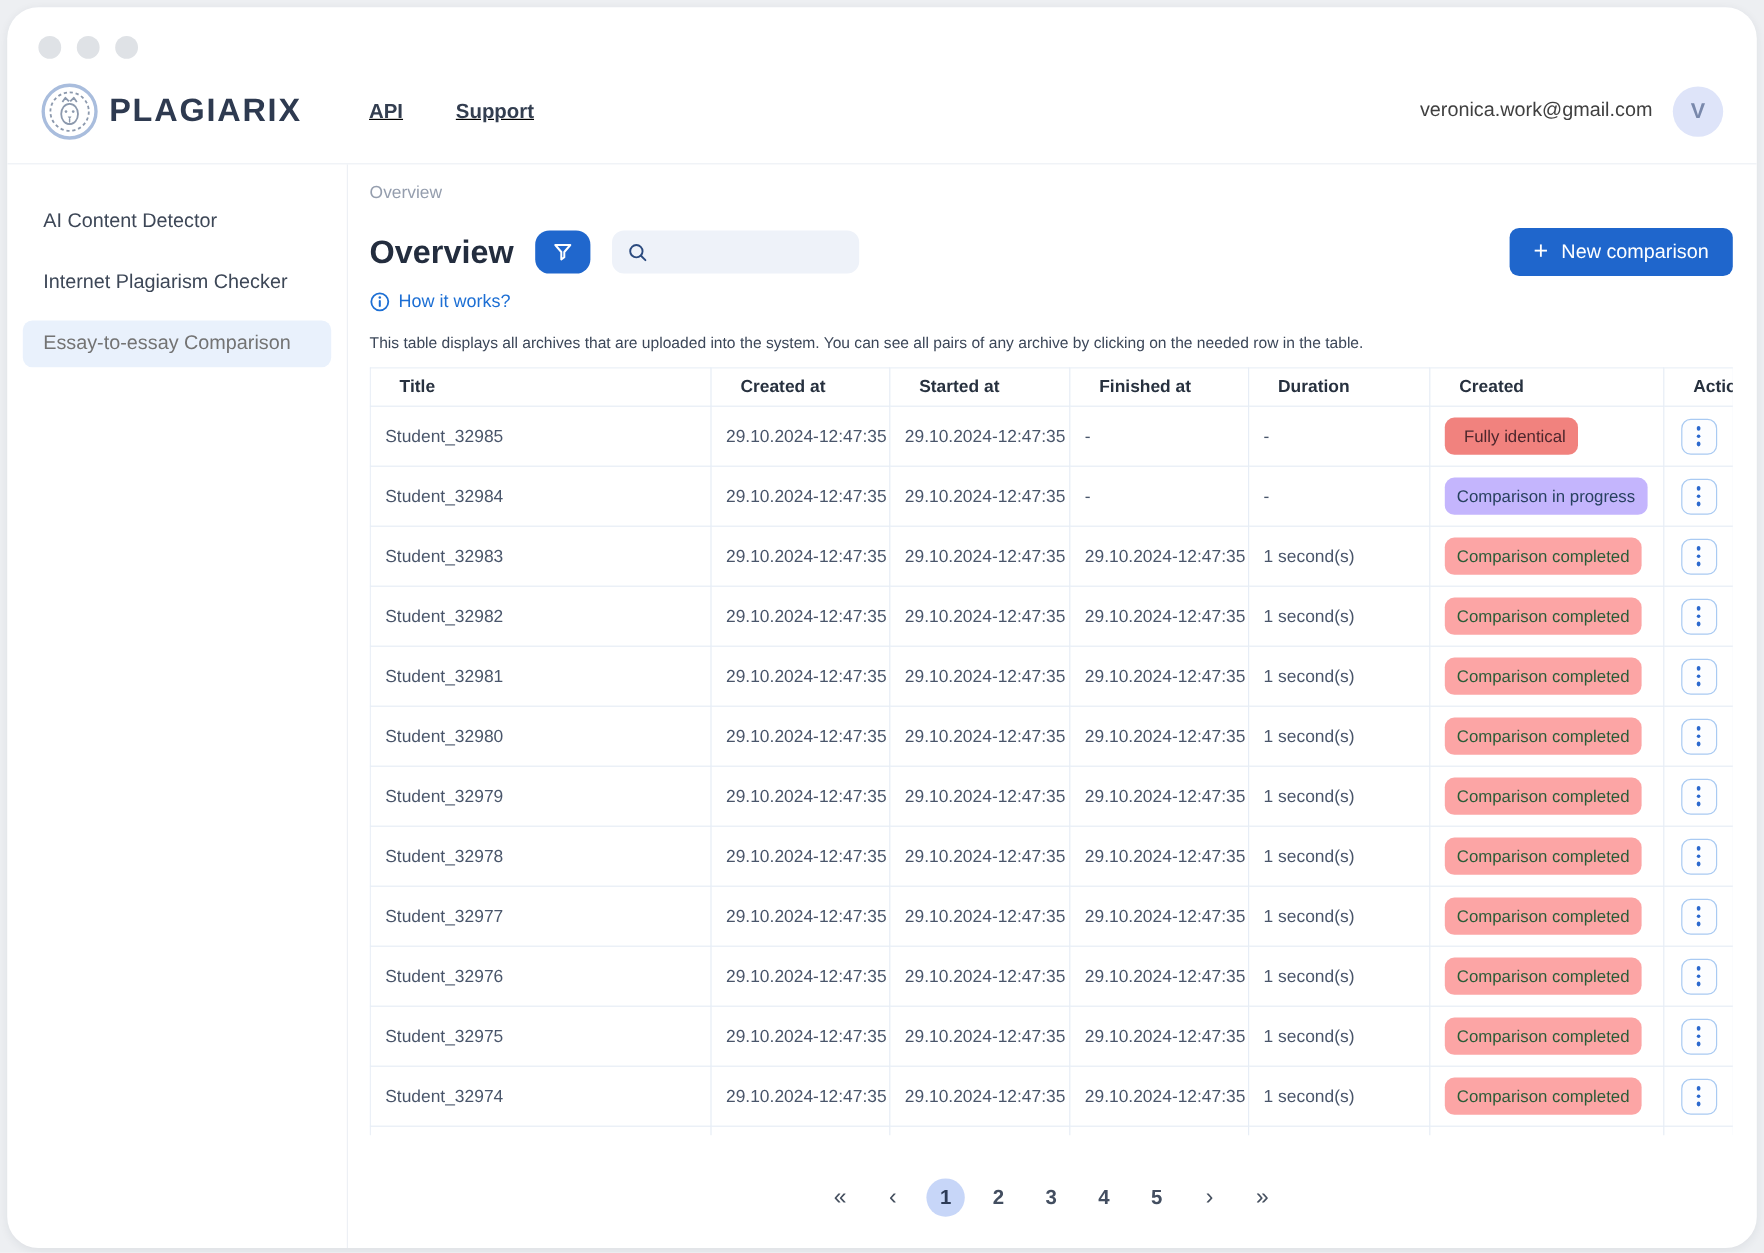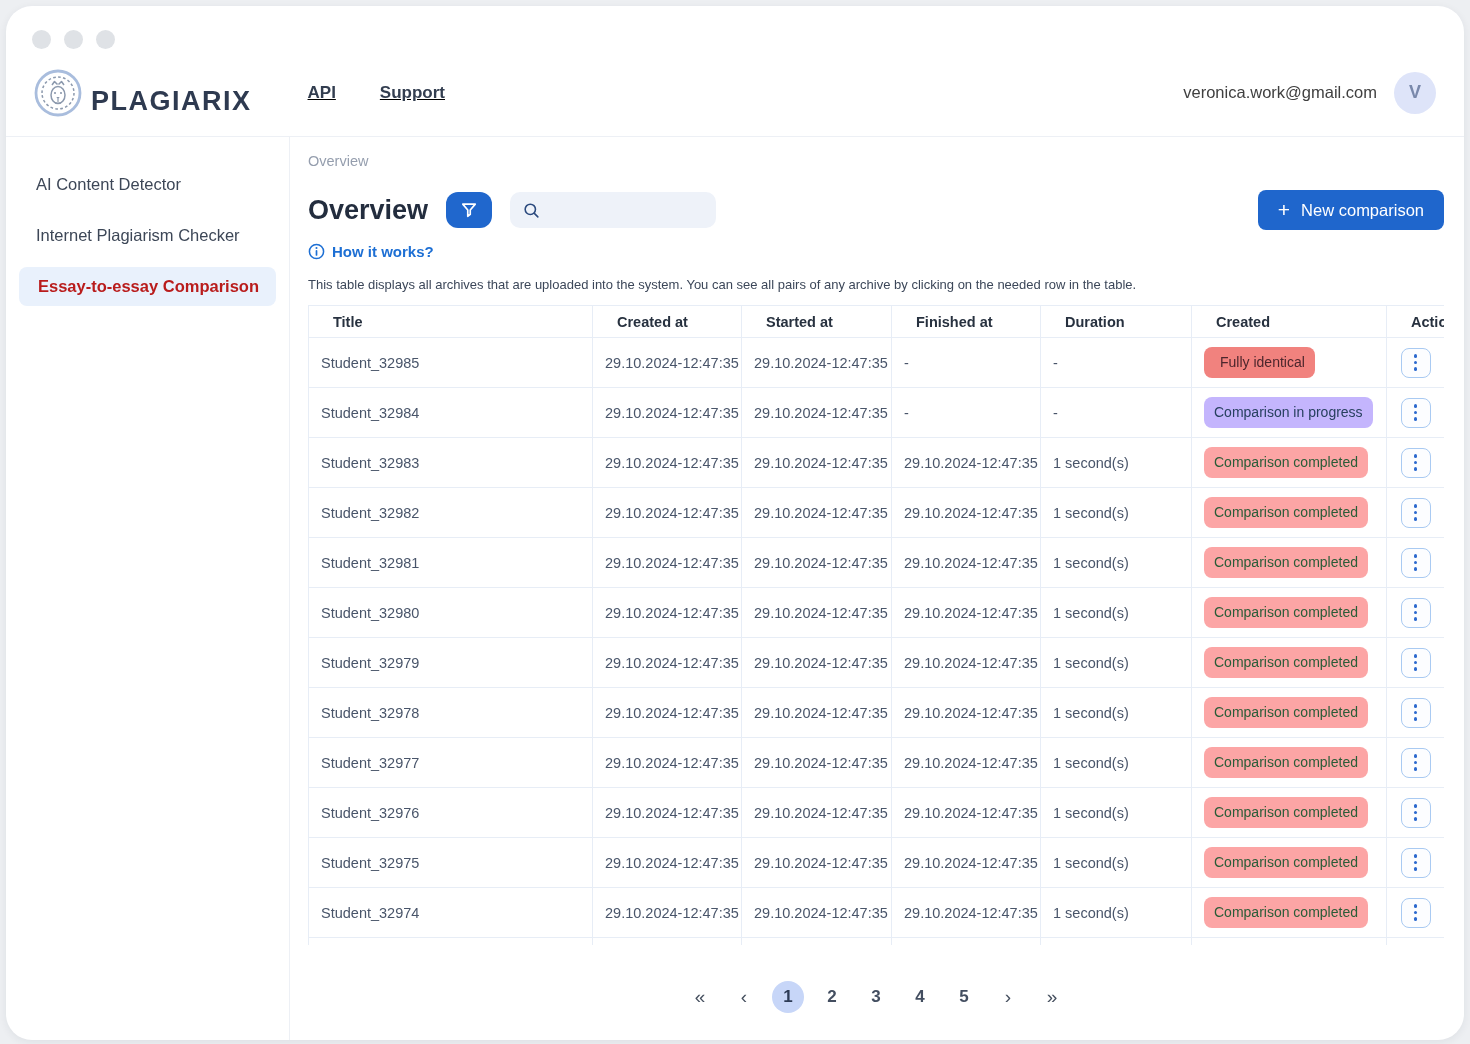--- a/index.html
+++ b/index.html
@@ -25,21 +25,21 @@
   .dot { width: 19px; height: 19px; border-radius: 50%; background: #dfe2e6; }
 
   
   .app-header {
     height: 88px;
     display: flex; align-items: center;
     padding: 0 28px;
     border-bottom: 1px solid #edf0f5;
     flex: 0 0 auto;
   }
-  .brand { display: flex; align-items: flex-end; gap: 9px; }
+  .brand { display: flex; align-items: center; gap: 9px; }
   .brand-emblem { width: 48px; height: 48px; display: block; }
   .brand-name {
     font-size: 27px; font-weight: 800; letter-spacing: 1.5px;
     color: #2e3a50;
   }
   .topnav { display: flex; gap: 44px; margin-left: 56px; text-decoration: underline; }
   .topnav-item { font-size: 17px; font-weight: 600; color: #333e50; cursor: pointer; }
   .header-right { margin-left: auto; display: flex; align-items: center; gap: 17px; }
   .user-email { font-size: 16.5px; font-weight: 400; color: #404040; }
   .avatar {
@@ -56,21 +56,21 @@
     width: 284px; flex: 0 0 284px;
     border-right: 1px solid #edf0f5;
     padding: 28px 13px 0 13px;
   }
   .side-item {
     padding: 10px 17px; margin-bottom: 12px;
     font-size: 16.5px; color: #3d4757;
     border-radius: 8px; cursor: pointer;
     white-space: nowrap;
   }
-  .side-item.active { background: #e9f1fc; color: #b91c1c; font-weight: 700; text-align: right; }
+  .side-item.active { background: #e9f1fc; color: #737373; font-weight: 400; }
 
   .content { flex: 1 1 auto; padding: 16px 20px 0 18px; min-width: 0; }
   .breadcrumb { font-size: 14.5px; color: #959eae; margin-bottom: 21px; }
   .title-row { display: flex; align-items: center; gap: 18px; }
   .page-title { font-size: 27px; font-weight: 800; color: #232d3e; }
   .filter-btn {
     width: 46px; height: 36px; border-radius: 12px;
     background: #2067cd; border: none; cursor: pointer;
     display: flex; align-items: center; justify-content: center;
   }
@@ -90,21 +90,21 @@
     height: 40px; padding: 0 20px;
     background: #1f66cc; border: none; border-radius: 8px;
     color: #ffffff; font-size: 16.5px; font-family: inherit;
     display: flex; align-items: center; gap: 11px;
     cursor: pointer;
   }
   .new-cmp-btn .plus { font-size: 21px; font-weight: 400; line-height: 1; margin-top: -2px; }
   .how-row {
     display: inline-flex; align-items: center; gap: 7px;
     margin-top: 13px; cursor: pointer;
-    color: #1d6fd4; font-size: 15px; font-weight: 700;
+    color: #1d6fd4; font-size: 15px; font-weight: 400;
   }
   .desc { margin-top: 13px; font-size: 13px; color: #3c4759; }
 
   
   .table-clip { margin-top: 13px; height: 640px; overflow: hidden; }
   table.data-table { width: 1136px; border-collapse: collapse; table-layout: fixed; }
   .data-table th, .data-table td {
     border: 1px solid #e7edf6;
     padding: 0 12px;
     text-align: left;

